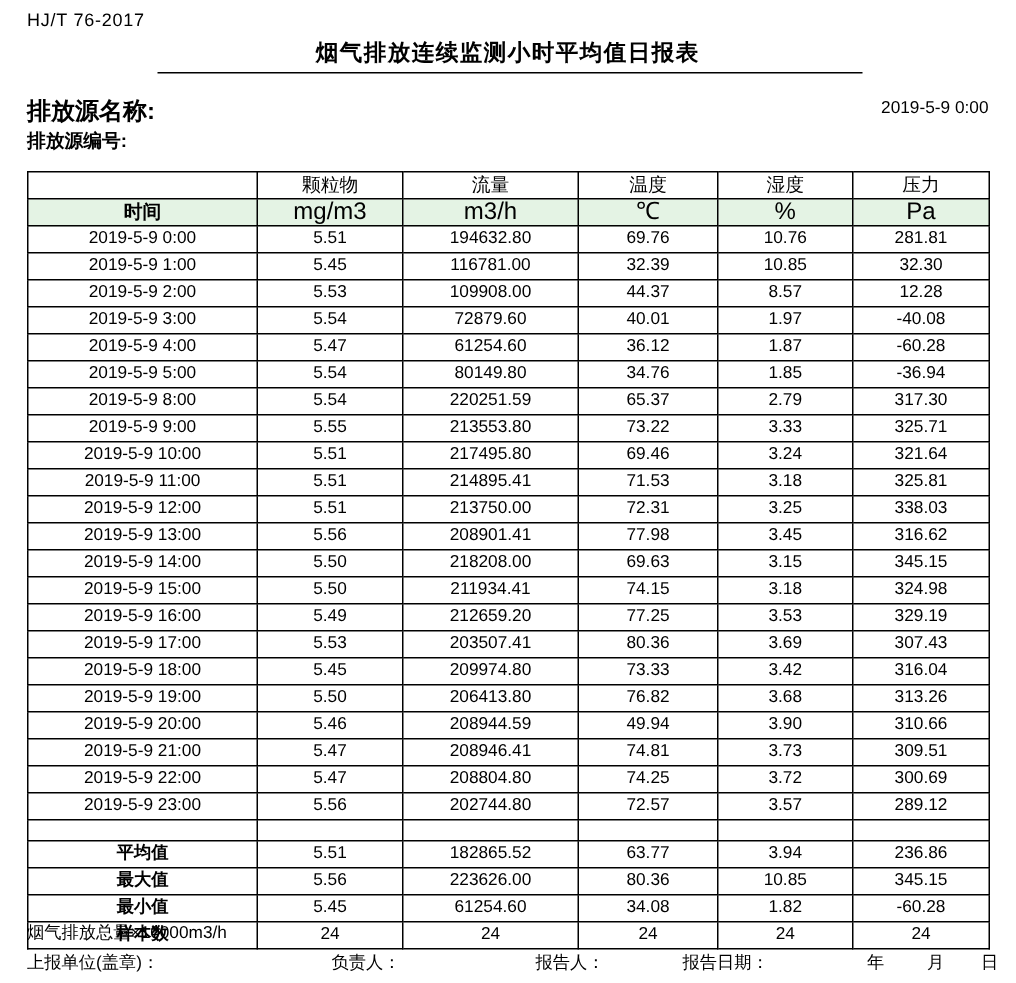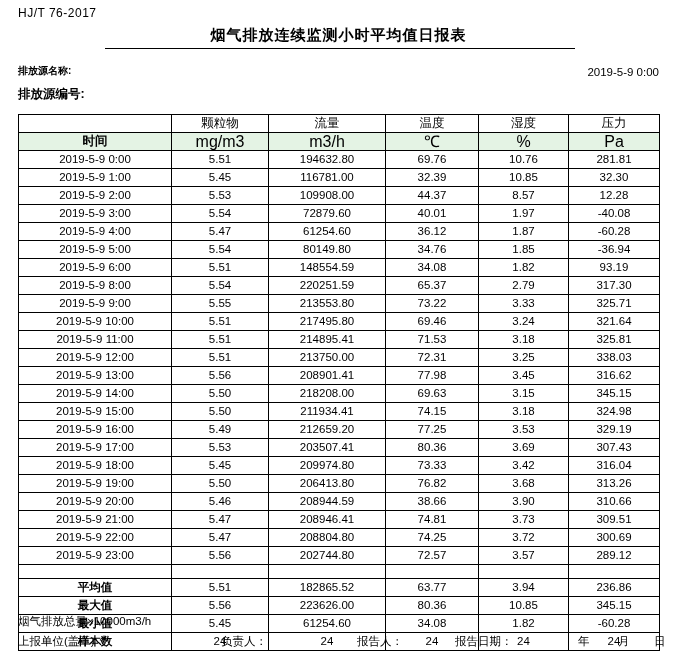--- a/index.html
+++ b/index.html
@@ -44,21 +44,21 @@
     left: 105px;
     top: 48px;
     width: 470px;
     height: 1px;
     background: #000;
   }
   .src-name {
     position: absolute;
     left: 18px;
     top: 64px;
-    font-size: 10px;
+    font-size: 16px;
     font-weight: bold;
   }
   .src-no {
     position: absolute;
     left: 18px;
     top: 86px;
     font-size: 12.5px;
     font-weight: bold;
   }
   .datetime {
@@ -218,28 +218,20 @@
       </tr>
       <tr>
         <td class="timecell">2019-5-9 5:00</td>
         <td>5.54</td>
         <td>80149.80</td>
         <td>34.76</td>
         <td>1.85</td>
         <td>-36.94</td>
       </tr>
       <tr>
-        <td class="timecell">2019-5-9 6:00</td>
-        <td>5.51</td>
-        <td>148554.59</td>
-        <td>34.08</td>
-        <td>1.82</td>
-        <td>93.19</td>
-      </tr>
-      <tr>
         <td class="timecell">2019-5-9 8:00</td>
         <td>5.54</td>
         <td>220251.59</td>
         <td>65.37</td>
         <td>2.79</td>
         <td>317.30</td>
       </tr>
       <tr>
         <td class="timecell">2019-5-9 9:00</td>
         <td>5.55</td>
@@ -325,21 +317,21 @@
         <td>5.50</td>
         <td>206413.80</td>
         <td>76.82</td>
         <td>3.68</td>
         <td>313.26</td>
       </tr>
       <tr>
         <td class="timecell">2019-5-9 20:00</td>
         <td>5.46</td>
         <td>208944.59</td>
-        <td>38.66</td>
+        <td>49.94</td>
         <td>3.90</td>
         <td>310.66</td>
       </tr>
       <tr>
         <td class="timecell">2019-5-9 21:00</td>
         <td>5.47</td>
         <td>208946.41</td>
         <td>74.81</td>
         <td>3.73</td>
         <td>309.51</td>

